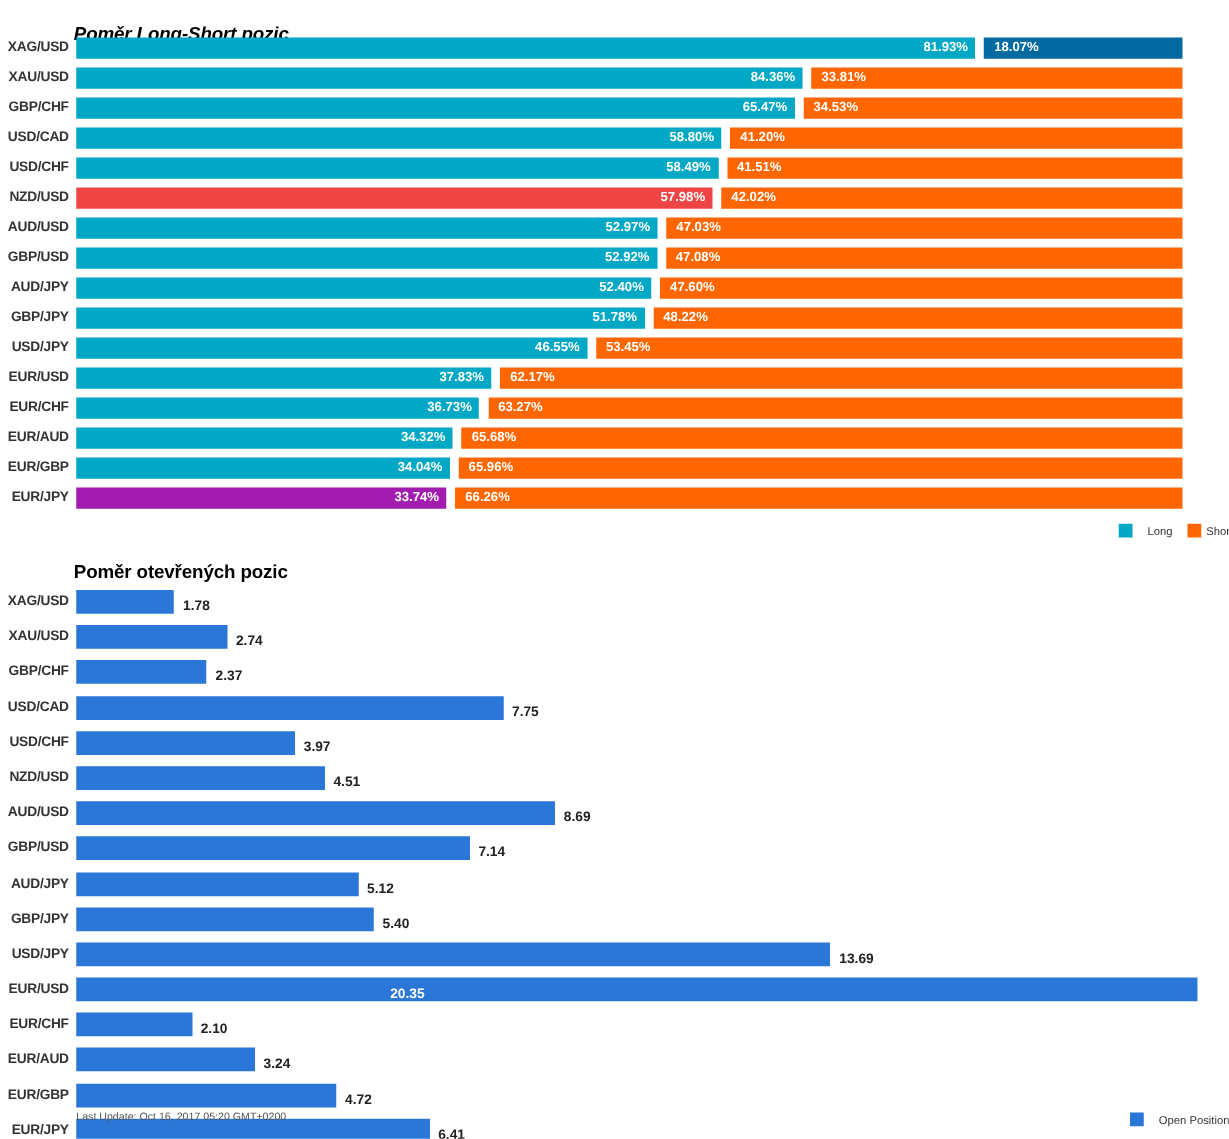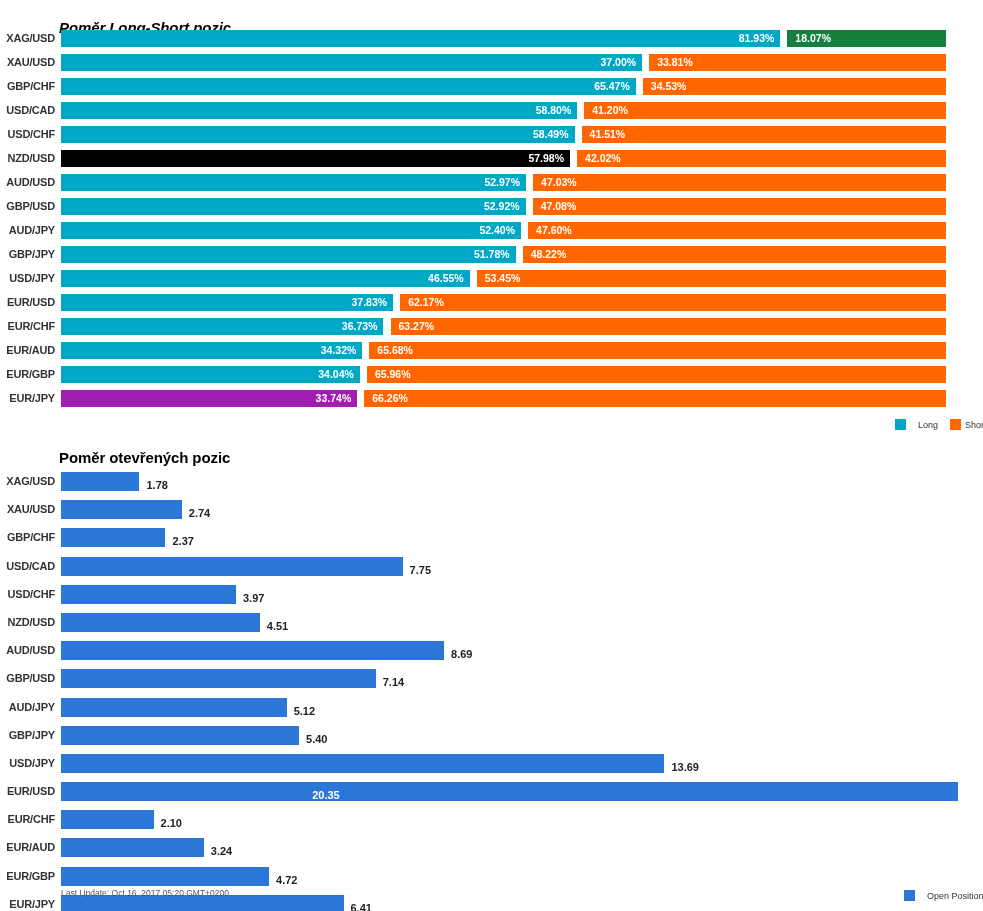--- a/index.html
+++ b/index.html
@@ -155,30 +155,30 @@
 <div class="panel" id="ls-chart">
   <div class="chart-title" style="top:19px;font-style:italic;">Poměr Long-Short pozic</div>
 
   <div id="ls-rows">
       <div class="ls-row">
         <div class="ls-label">XAG/USD</div>
         <div class="ls-track">
           <div class="seg seg-long" style="width: 719.345px; background: rgb(0, 168, 198);">
             <span class="seg-val">81.93%</span>
           </div>
-          <div class="seg seg-short" style="width: 158.655px; background: #15803d;">
+          <div class="seg seg-short" style="width: 158.655px; background: #0369a1;">
             <span class="seg-val">18.07%</span>
           </div>
         </div>
       </div>
       <div class="ls-row">
         <div class="ls-label">XAU/USD</div>
         <div class="ls-track">
           <div class="seg seg-long" style="width: 581.148px; background: rgb(0, 168, 198);">
-            <span class="seg-val">37.00%</span>
+            <span class="seg-val">84.36%</span>
           </div>
           <div class="seg seg-short" style="width: 296.852px; background: rgb(255, 102, 0);">
             <span class="seg-val">33.81%</span>
           </div>
         </div>
       </div>
       <div class="ls-row">
         <div class="ls-label">GBP/CHF</div>
         <div class="ls-track">
           <div class="seg seg-long" style="width: 574.827px; background: rgb(0, 168, 198);">
@@ -207,21 +207,21 @@
             <span class="seg-val">58.49%</span>
           </div>
           <div class="seg seg-short" style="width: 364.458px; background: rgb(255, 102, 0);">
             <span class="seg-val">41.51%</span>
           </div>
         </div>
       </div>
       <div class="ls-row">
         <div class="ls-label">NZD/USD</div>
         <div class="ls-track">
-          <div class="seg seg-long" style="width: 509.064px; background: #000000;">
+          <div class="seg seg-long" style="width: 509.064px; background: #ef4444;">
             <span class="seg-val">57.98%</span>
           </div>
           <div class="seg seg-short" style="width: 368.936px; background: rgb(255, 102, 0);">
             <span class="seg-val">42.02%</span>
           </div>
         </div>
       </div>
       <div class="ls-row">
         <div class="ls-label">AUD/USD</div>
         <div class="ls-track">

